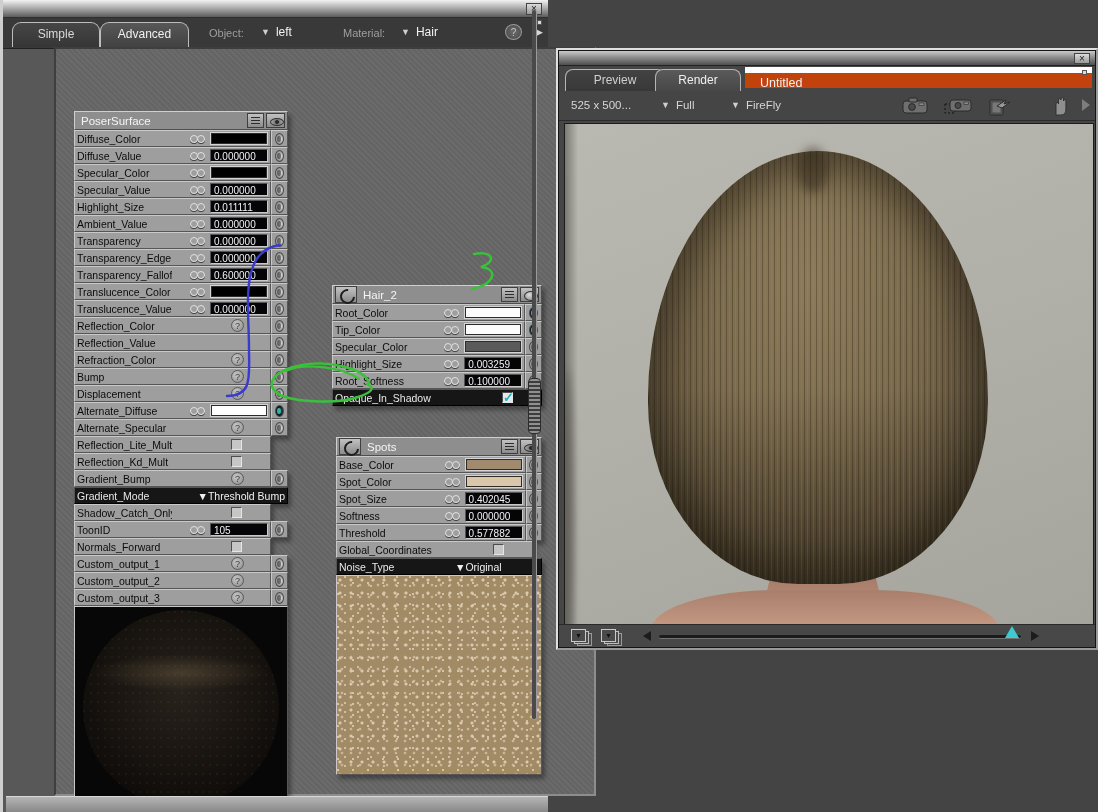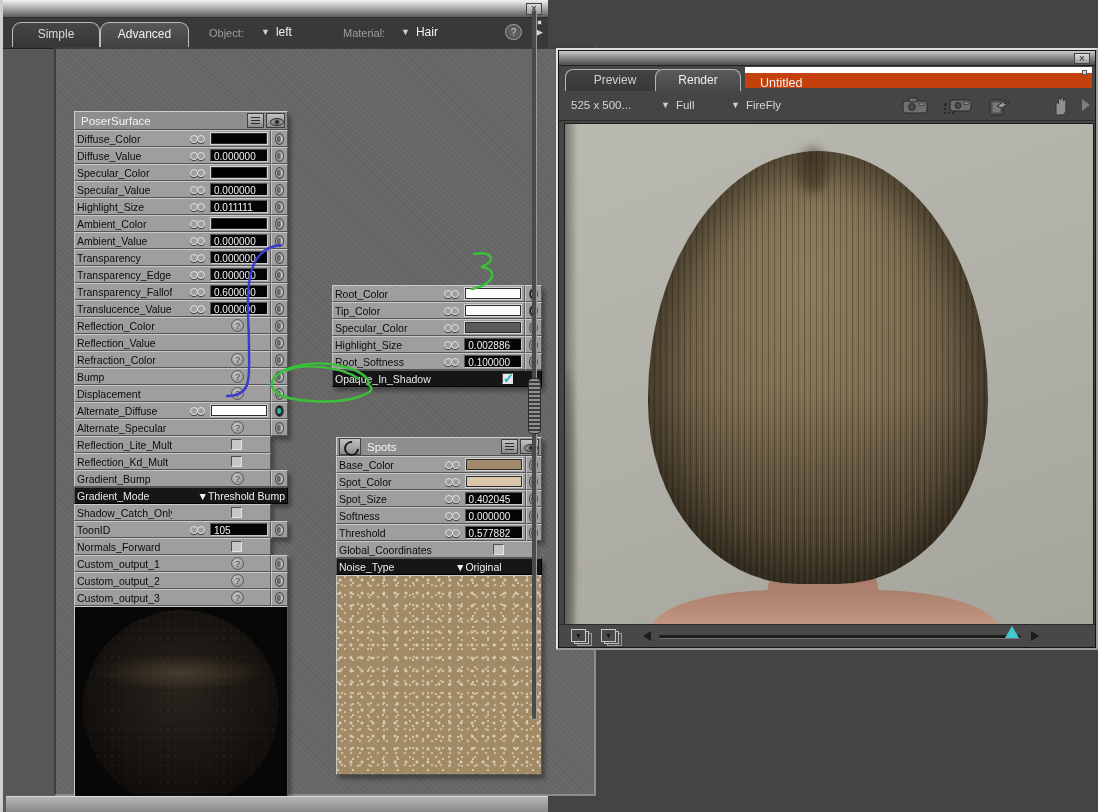--- a/index.html
+++ b/index.html
@@ -263,72 +263,72 @@
                 <span class="chain"></span>
                 <span class="numfield">0.011111</span>
               </span>
             </div>
             <span class="plugcell">
               <span class="plug"></span>
             </span>
           </div>
           <div class="nrow">
             <div class="nstrip">
-              <span class="nlabel">Ambient_Color</span>
+              <span class="nlabel">Ambient_Value</span>
+              <span class="nmid">
+                <span class="chain"></span>
+                <span class="numfield">0.000000</span>
+              </span>
+            </div>
+            <span class="plugcell">
+              <span class="plug"></span>
+            </span>
+          </div>
+          <div class="nrow">
+            <div class="nstrip">
+              <span class="nlabel">Transparency</span>
+              <span class="nmid">
+                <span class="chain"></span>
+                <span class="numfield">0.000000</span>
+              </span>
+            </div>
+            <span class="plugcell">
+              <span class="plug"></span>
+            </span>
+          </div>
+          <div class="nrow">
+            <div class="nstrip">
+              <span class="nlabel">Transparency_Edge</span>
+              <span class="nmid">
+                <span class="chain"></span>
+                <span class="numfield">0.000000</span>
+              </span>
+            </div>
+            <span class="plugcell">
+              <span class="plug"></span>
+            </span>
+          </div>
+          <div class="nrow">
+            <div class="nstrip">
+              <span class="nlabel">Transparency_Falloff</span>
+              <span class="nmid">
+                <span class="chain"></span>
+                <span class="numfield">0.600000</span>
+              </span>
+            </div>
+            <span class="plugcell">
+              <span class="plug"></span>
+            </span>
+          </div>
+          <div class="nrow">
+            <div class="nstrip">
+              <span class="nlabel">Translucence_Color</span>
               <span class="nmid">
                 <span class="chain"></span>
                 <span class="swatch" style="background: rgb(0, 0, 0);"></span>
-              </span>
-            </div>
-            <span class="plugcell">
-              <span class="plug"></span>
-            </span>
-          </div>
-          <div class="nrow">
-            <div class="nstrip">
-              <span class="nlabel">Ambient_Value</span>
-              <span class="nmid">
-                <span class="chain"></span>
-                <span class="numfield">0.000000</span>
-              </span>
-            </div>
-            <span class="plugcell">
-              <span class="plug"></span>
-            </span>
-          </div>
-          <div class="nrow">
-            <div class="nstrip">
-              <span class="nlabel">Transparency</span>
-              <span class="nmid">
-                <span class="chain"></span>
-                <span class="numfield">0.000000</span>
-              </span>
-            </div>
-            <span class="plugcell">
-              <span class="plug"></span>
-            </span>
-          </div>
-          <div class="nrow">
-            <div class="nstrip">
-              <span class="nlabel">Transparency_Edge</span>
-              <span class="nmid">
-                <span class="chain"></span>
-                <span class="numfield">0.000000</span>
-              </span>
-            </div>
-            <span class="plugcell">
-              <span class="plug"></span>
-            </span>
-          </div>
-          <div class="nrow">
-            <div class="nstrip">
-              <span class="nlabel">Transparency_Falloff</span>
-              <span class="nmid">
-                <span class="chain"></span>
-                <span class="numfield">0.600000</span>
               </span>
             </div>
             <span class="plugcell">
               <span class="plug"></span>
             </span>
           </div>
           <div class="nrow">
             <div class="nstrip">
               <span class="nlabel">Translucence_Value</span>
               <span class="nmid">
@@ -510,20 +510,26 @@
             </div>
             <span class="plugcell">
               <span class="plug"></span>
             </span>
           </div>
           <div class="npreview dark-sphere">
             <div class="sphere"></div>
           </div>
         </div>
       <div class="node" style="left: 276px; top: 236px; width: 210px;">
+          <div class="nheader">
+            <span class="hbtn nodeicon"></span>
+            <span class="ntitle">Hair_2</span>
+            <span class="hbtn menu"></span>
+            <span class="hbtn preview"></span>
+          </div>
           <div class="nrow">
             <div class="nstrip">
               <span class="nlabel">Root_Color</span>
               <span class="nmid">
                 <span class="chain"></span>
                 <span class="swatch" style="background: rgb(252, 252, 252);"></span>
               </span>
             </div>
             <span class="plugcell">
               <span class="plug connected"></span>
@@ -551,21 +557,21 @@
             </div>
             <span class="plugcell">
               <span class="plug"></span>
             </span>
           </div>
           <div class="nrow">
             <div class="nstrip">
               <span class="nlabel">Highlight_Size</span>
               <span class="nmid">
                 <span class="chain"></span>
-                <span class="numfield">0.002886</span>
+                <span class="numfield">0.003259</span>
               </span>
             </div>
             <span class="plugcell">
               <span class="plug"></span>
             </span>
           </div>
           <div class="nrow">
             <div class="nstrip">
               <span class="nlabel">Root_Softness</span>
               <span class="nmid">

